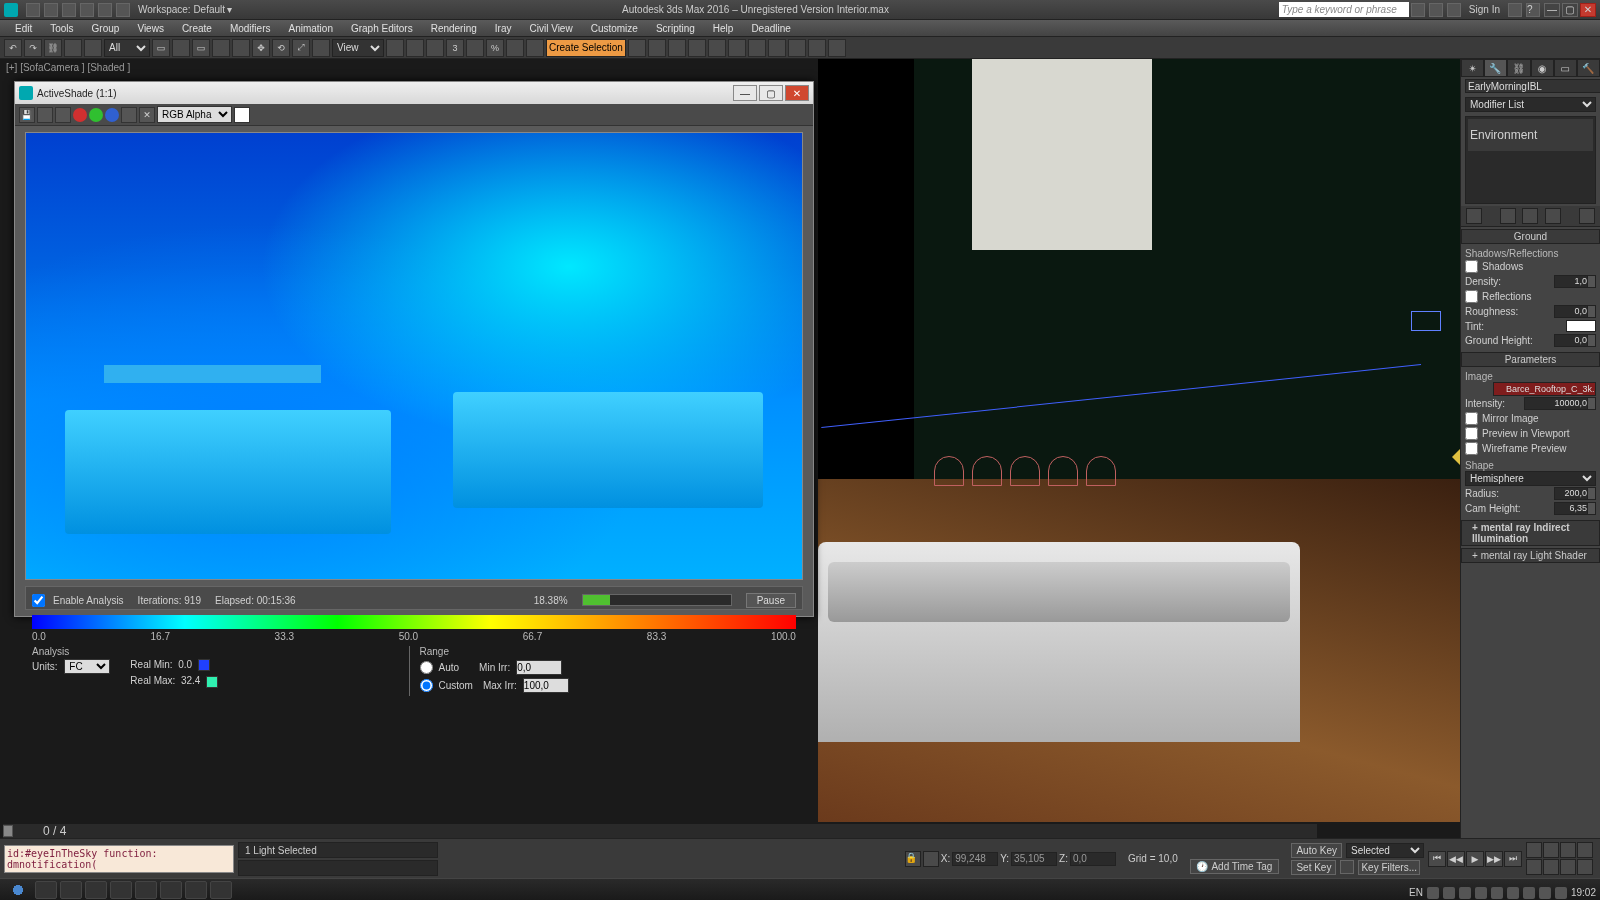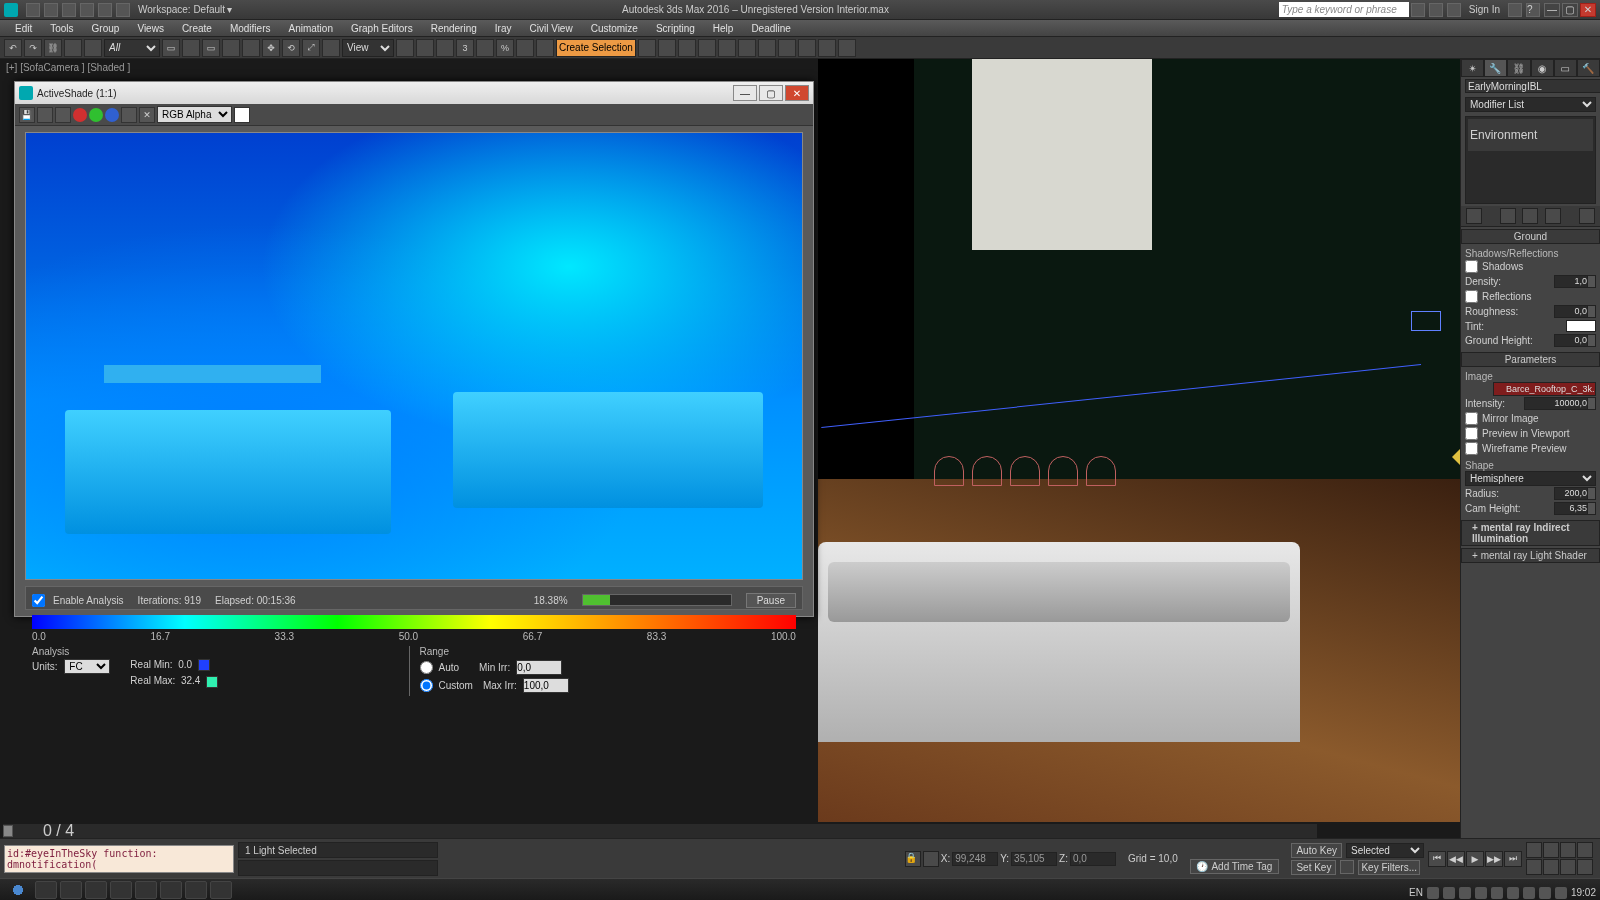--- a/index.html
+++ b/index.html
@@ -101,21 +101,21 @@
 .prm .spin { width:42px;height:13px;background:#2a2a2a;border:1px solid #222;color:#ddd;font-size:9px;text-align:right;padding:0 8px 0 2px;position:relative; }
 .prm .spin::after{content:"";position:absolute;right:0;top:0;bottom:0;width:7px;background:#555;border-left:1px solid #222;}
 .chk { display:flex;align-items:center;gap:4px;padding:1px 0;font-size:10px; }
 .chk input{margin:0;}
 .cswatch { width:30px;height:12px;background:#fff;border:1px solid #222; }
 .longfield { height:14px;background:#7f1d1d;border:1px solid #222;color:#ddd;font-size:9px;padding:1px 12px;overflow:hidden;white-space:nowrap;margin-left:28px; }
 
 
 .timeline { position:absolute; left:3px; right:143px; bottom:0; height:14px; background:#2a2a2a;display:flex;align-items:center; }
 .timeline .slider { width:10px;height:12px;background:#888;border:1px solid #555; }
-.timeline .frame { margin-left:30px;color:#ccc;font-size:16px; }
+.timeline .frame { margin-left:30px;color:#ccc;font-size:12px; }
 .vp-triangle { position:absolute; right:140px; top:50%; width:0;height:0;border-top:8px solid transparent;border-bottom:8px solid transparent;border-right:8px solid #e0c040; }
 
 .statusbar { position:absolute;left:0;right:0;bottom:22px;height:40px;background:#3a3a3a;border-top:1px solid #222;display:flex;align-items:center;padding:0 4px;gap:4px; }
 .statusbar .maxscript { width:230px;height:28px;background:#f8e8d8;color:#802040;font-family:monospace;font-size:10px;padding:2px;border:1px solid #888; }
 .statusbar .status-msg { height:16px;background:#2a2a2a;border:1px solid #222;padding:0 6px;line-height:16px;color:#ccc;min-width:200px; }
 .statusbar .coords { display:flex;gap:2px;margin-left:auto; }
 .statusbar .coord { display:flex;align-items:center;gap:2px; }
 .statusbar .coord input { width:46px;height:14px;background:#2a2a2a;border:1px solid #222;color:#999;font-size:10px;padding:0 2px; }
 .statusbar .grid { color:#ccc;margin:0 8px; }
 .statusbar .addtag { padding:1px 6px;background:#444;border:1px solid #666;color:#ccc; }
@@ -175,21 +175,21 @@
   <span>Help</span>
   <span>Deadline</span>
 </div>
 
 <div class="toolbar">
   <div class="tb">↶</div>
   <div class="tb">↷</div>
   <div class="tb">⛓</div>
   <div class="tb"></div>
   <div class="tb"></div>
-  <select style="width:56px;font-style:italic;"><option>All</option></select>
+  <select style="width:46px;"><option>All</option></select>
   <div class="tb">▭</div>
   <div class="tb"></div>
   <div class="tb">▭</div>
   <div class="tb"></div>
   <div class="tb"></div>
   <div class="tb">✥</div>
   <div class="tb">⟲</div>
   <div class="tb">⤢</div>
   <div class="tb"></div>
   <select style="width:52px;"><option>View</option></select>

